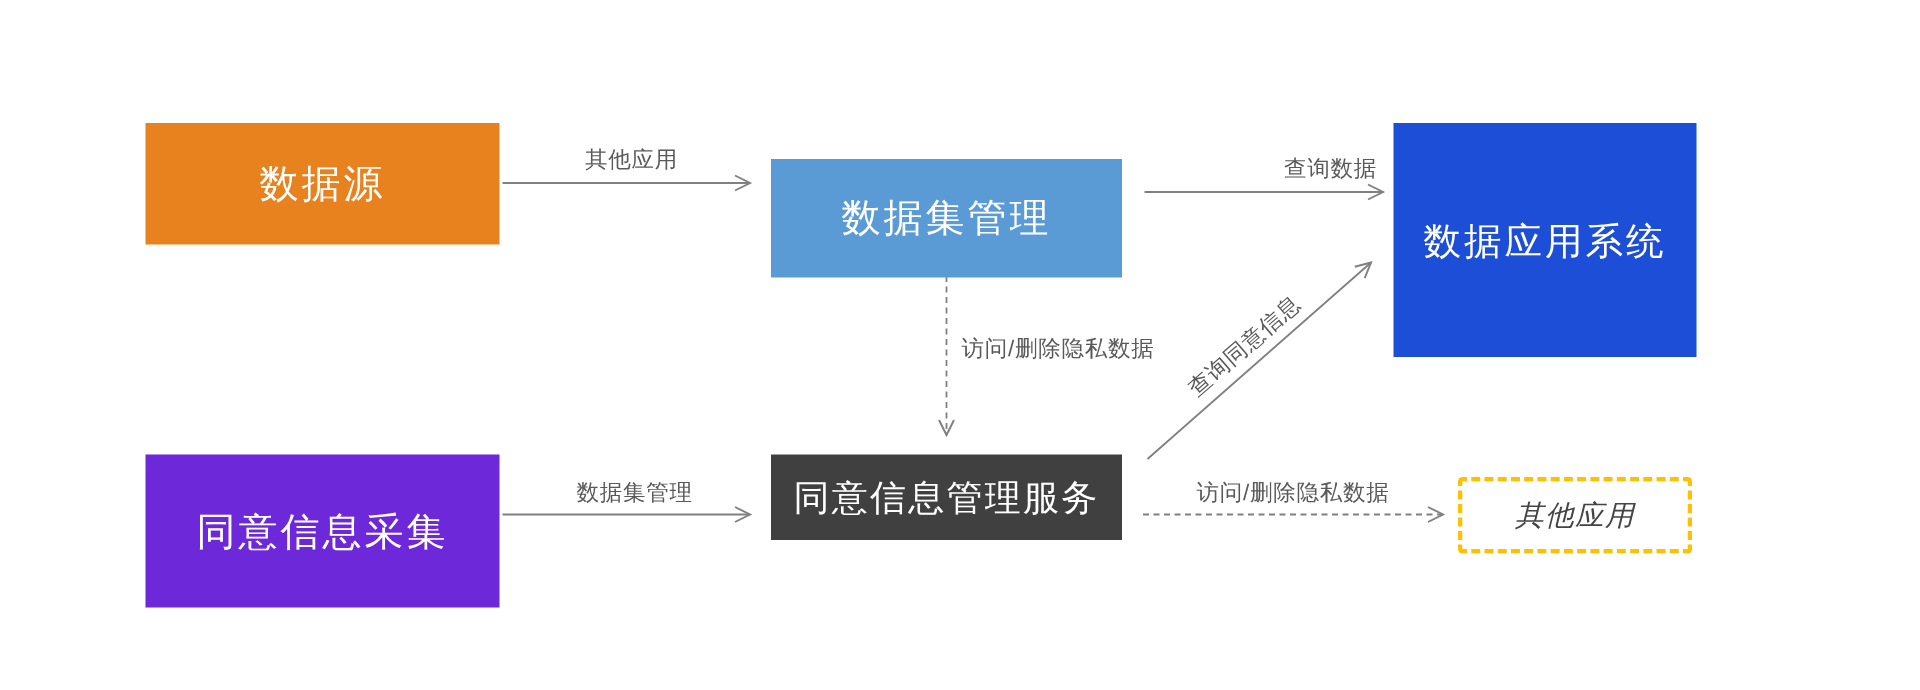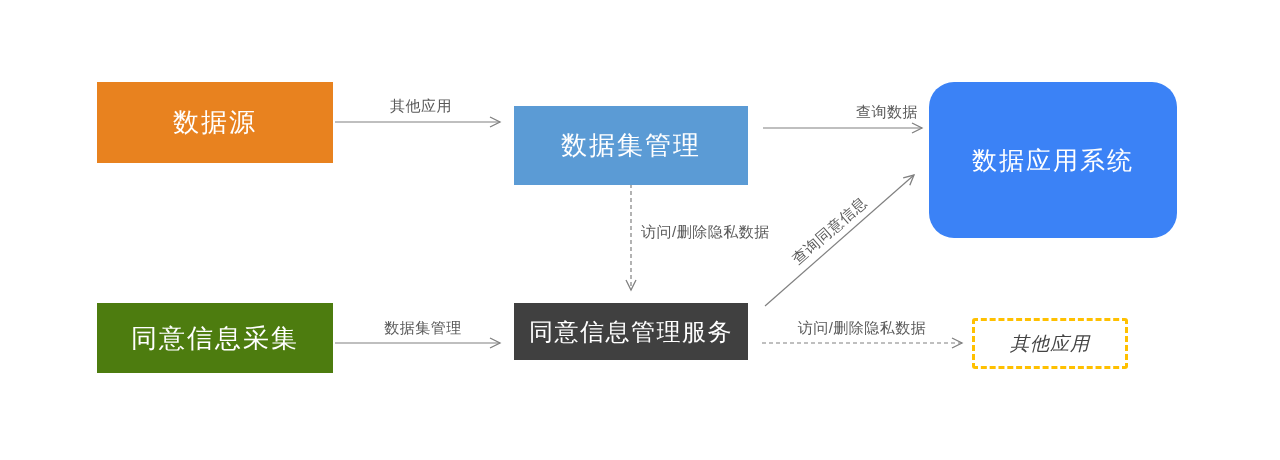--- a/index.html
+++ b/index.html
@@ -86,25 +86,25 @@
   </svg>
 
   <div class="node node-lg" style="left: 97px; top: 82px; width: 236px; height: 81px; background-color: rgb(232, 130, 31);">
     <span class="node-label">数据源</span>
   </div>
 
   <div class="node node-lg" style="left: 514px; top: 82px; width: 234px; height: 79px; background-color: rgb(91, 155, 213); margin-top: 24px;">
     <span class="node-label">数据集管理</span>
   </div>
 
-  <div class="node node-md" style="left: 929px; top: 82px; width: 248px; height: 156px; background-color: #3b82f6; border-radius: 25px;">
+  <div class="node node-md" style="left: 929px; top: 82px; width: 202px; height: 156px; background-color: #1d4ed8;">
     <span class="node-label">数据应用系统</span>
   </div>
 
-  <div class="node node-lg" style="left: 97px; top: 303px; width: 236px; height: 70px; background-color: #4d7c0f; font-family: Liberation Serif, serif;">
+  <div class="node node-lg" style="left: 97px; top: 303px; width: 236px; height: 102px; background-color: #6d28d9; font-family: Liberation Serif, serif;">
     <span class="node-label">同意信息采集</span>
   </div>
 
   <div class="node node-sm" style="left: 514px; top: 303px; width: 234px; height: 57px; background-color: #404040;">
     <span class="node-label">同意信息管理服务</span>
   </div>
 
   <div class="node node-dashed" style="left: 972px; top: 318px; width: 156px; height: 51px; border-color: rgb(255, 192, 0); font-style: italic;">
     <span class="node-label">其他应用</span>
   </div>

